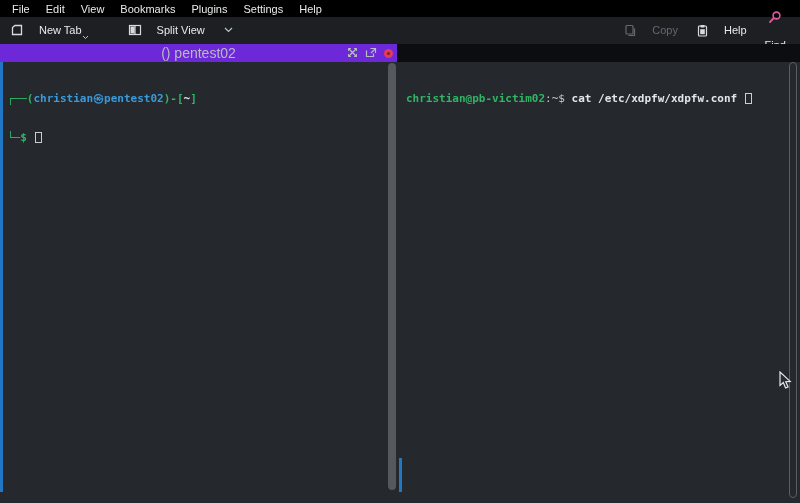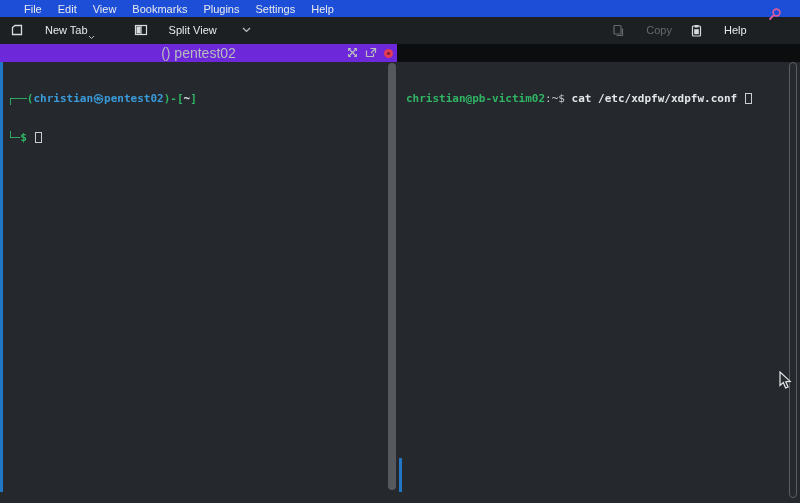--- a/index.html
+++ b/index.html
@@ -9,34 +9,34 @@
     background: #1d2023;
     font-family: "Liberation Sans", sans-serif;
     position: relative;
     overflow: hidden;
     color: #eceff1;
   }
 
   
   .menubar {
     display: flex; align-items: center;
-    height: 17px; padding: 0 16px;
+    height: 17px; padding: 0 4px;
     font-size: 11px; color: #e8ebec;
-    background: #1d4ed8;
+    background: #000000;
   }
   .menu-item { padding: 1px 8px; cursor: default; }
 
   
   .toolbar {
     display: flex; align-items: center;
     height: 26px; padding: 0 10px;
     font-size: 11px; color: #e8ebec;
     background: #1d2023;
   }
-  .tool-button { display: flex; align-items: center; gap: 21px; margin-right: 18px; position: relative; }
+  .tool-button { display: flex; align-items: center; gap: 15px; margin-right: 18px; position: relative; }
   .tool-button svg { display: block; }
   .tool-button.disabled { color: #65696c; }
   .toolbar-spacer { flex: 1; }
   .mini-caret { position: absolute; right: -7px; bottom: -3px; }
 
   
   .header-row {
     position: absolute; top: 44px; left: 0;
     width: 800px; height: 18px;
     background: #0c0d0f;

